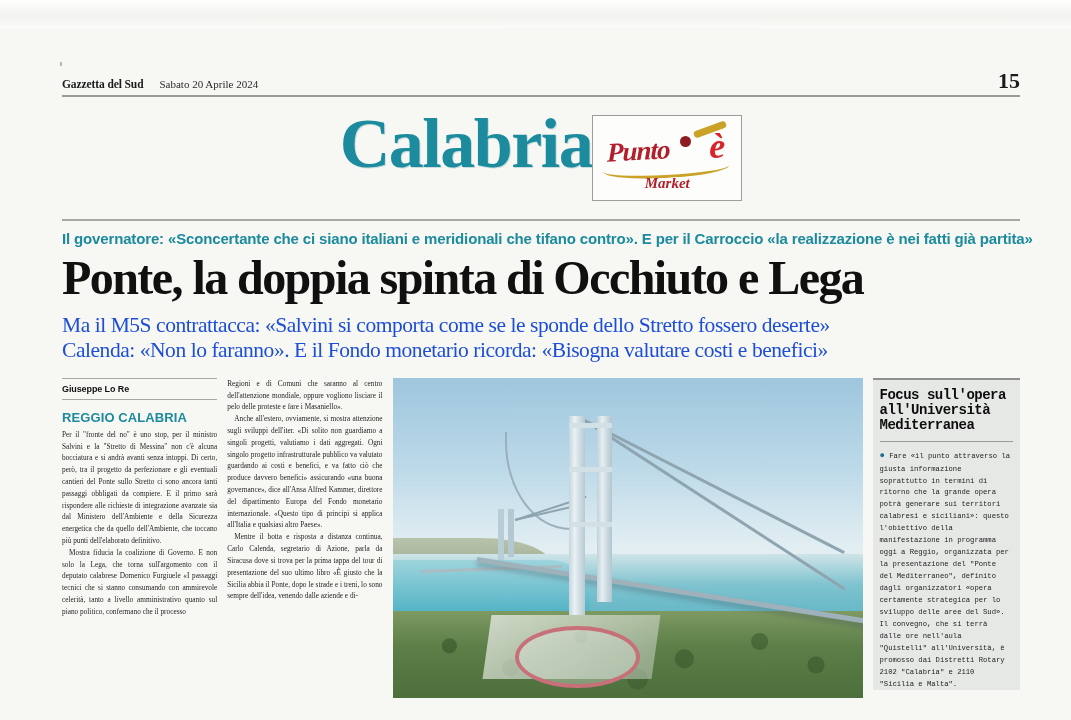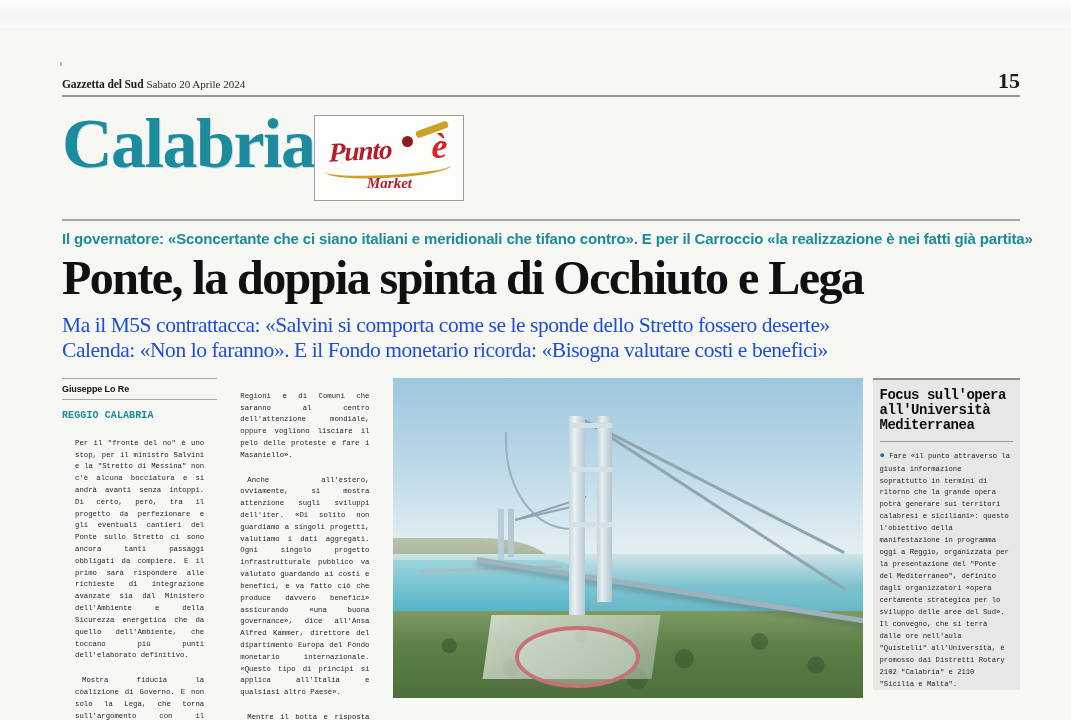--- a/index.html
+++ b/index.html
@@ -40,21 +40,21 @@
   
   .masthead {
     display: flex;
     align-items: baseline;
     justify-content: space-between;
     padding-bottom: 3px;
   }
   .masthead-left {
     display: flex;
     align-items: flex-start;
-    gap: 3px;
+    gap: 16px;
   }
   .paper-name {
     font-family: "Liberation Serif", serif;
     font-weight: bold;
     font-size: 11.5px;
     color: #1b1b1b;
     letter-spacing: -0.1px;
   }
   .paper-date {
     font-family: "Liberation Serif", serif;
@@ -70,21 +70,21 @@
   }
   .rule-thick {
     height: 2px;
     background: #9a9a96;
     width: 100%;
   }
   
   .section-row {
     display: flex;
     align-items: flex-start;
-    justify-content: flex-start;
+    justify-content: center;
     margin-top: 14px;
     height: 100px;
   }
   .section-title {
     font-family: "Liberation Serif", serif;
     font-weight: bold;
     font-size: 70px;
     line-height: 0.95;
     color: #1b8b9d;
     letter-spacing: -1.5px;
@@ -206,40 +206,39 @@
   }
   .byline {
     font-family: "Liberation Sans", sans-serif;
     font-weight: bold;
     font-size: 9px;
     color: #111111;
     padding-bottom: 5px;
     letter-spacing: -0.1px;
   }
   .dateline {
-    font-family: Liberation Mono, monospace;
-    font-weight: bold;
-    font-size: 10px;
+    font-family: Liberation Sans, sans-serif;
+    font-weight: bold;
+    font-size: 13px;
     color: #1b8b9d;
     letter-spacing: 0.1px;
     padding-top: 5px;
     padding-bottom: 4px;
   }
   .body-text {
     font-family: "Liberation Serif", serif;
     font-size: 7.3px;
     line-height: 1.62;
     color: #1f1f1f;
     text-align: justify;
     hyphens: auto;
   }
   .body-text p {
-    margin: 13px;
+    margin: 0;
     text-indent: 7px;
-    font-family: Liberation Mono, monospace;
   }
   .body-text p.first {
     text-indent: 0;
   }
   
   .photo-col {
     width: 470px;
   }
   .photo {
     position: relative;

